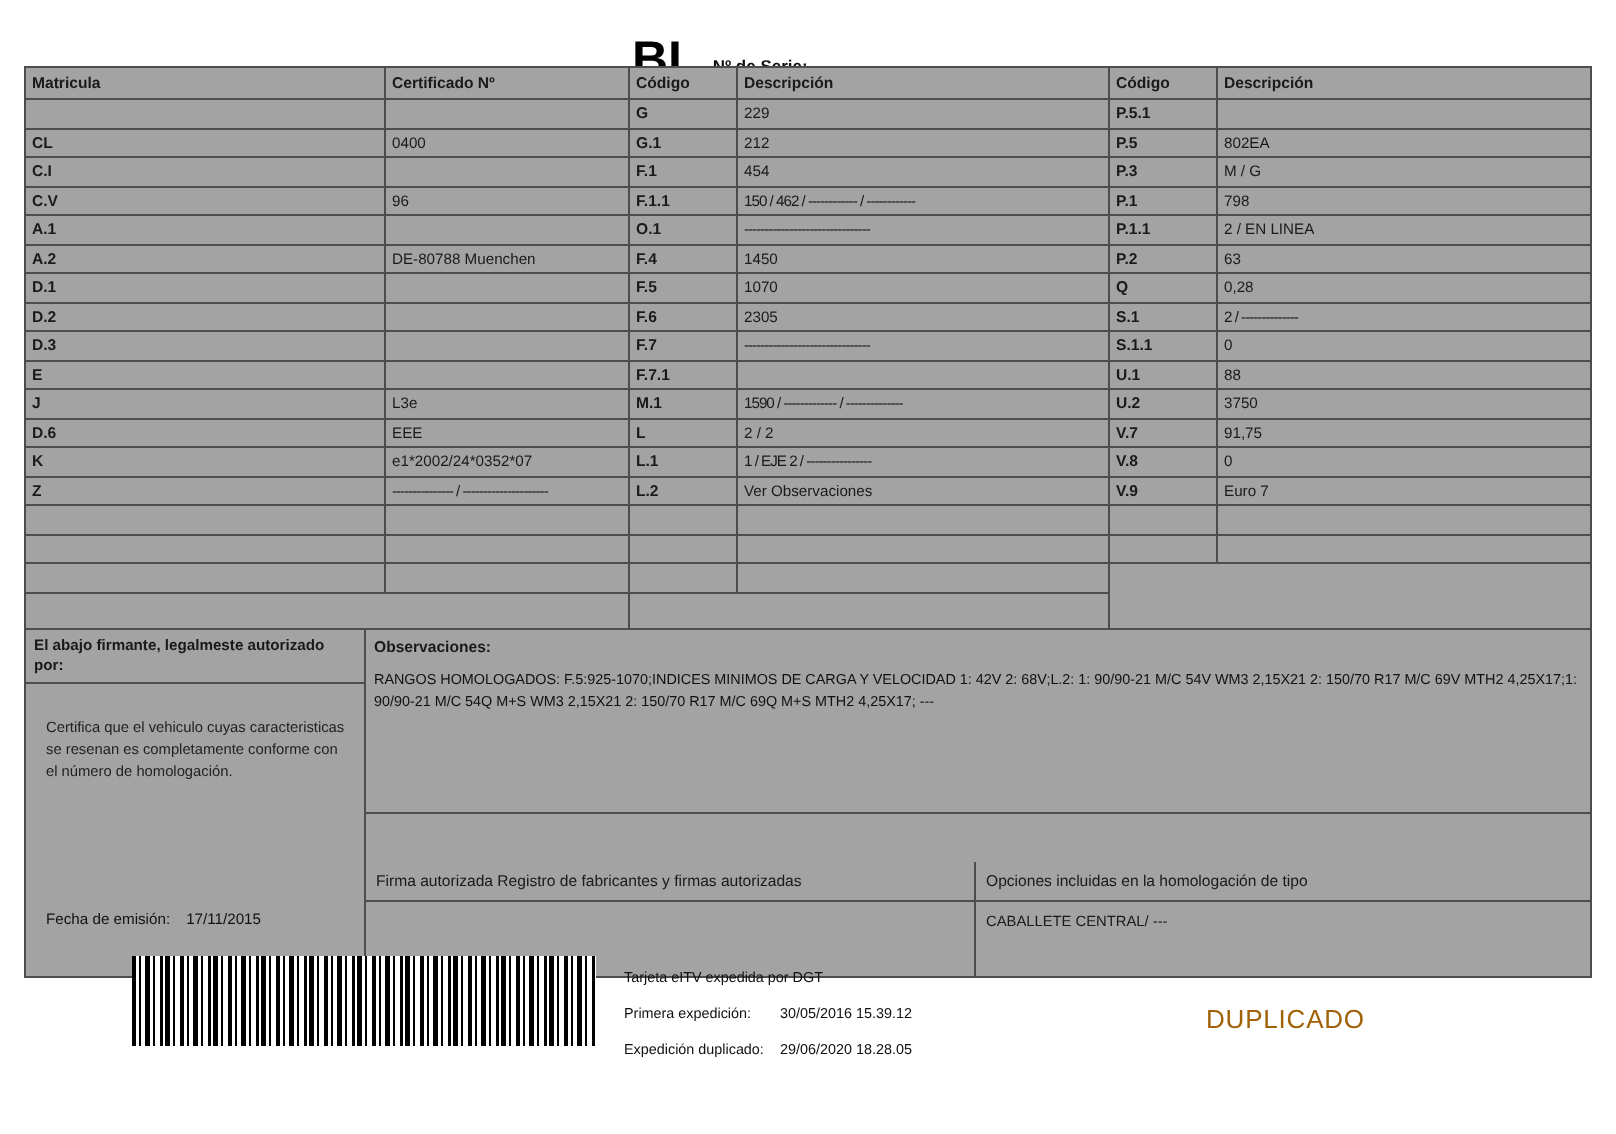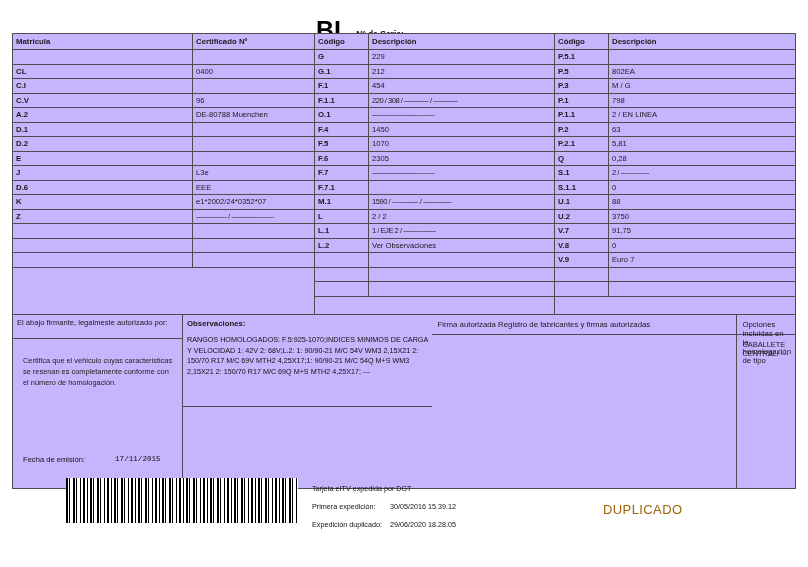--- a/index.html
+++ b/index.html
@@ -48,21 +48,21 @@
 
   
   .main-frame {
     position: absolute;
     left: 12px;
     top: 33px;
     width: 784px;
     height: 456px;
     border: 1px solid #4d4d4d;
     box-sizing: border-box;
-    background: #c4b5fd;
+    background: #a3a3a3;
   }
 
   
   .top-grid {
     position: absolute;
     left: 0; top: 0;
     width: 100%;
     height: 280px;
     display: flex;
   }
@@ -120,49 +120,50 @@
     border-top: 1px solid #4d4d4d;
   }
   .cert-col {
     width: 170px;
     box-sizing: border-box;
     border-right: 1px solid #4d4d4d;
     position: relative;
   }
   .cert-title {
     font-size: 7.6px;
-    font-weight: normal;
+    font-weight: bold;
     padding: 3px 6px 3px 4px;
     line-height: 10px;
     border-bottom: 1px solid #4d4d4d;
     min-height: 24px;
     box-sizing: border-box;
   }
   .cert-body {
     font-size: 7.4px;
     line-height: 11px;
     padding: 16px 8px 0 10px;
     color: #222;
   }
   .cert-date {
     position: absolute;
     left: 10px;
     bottom: 25px;
     font-size: 7.6px;
     display: flex;
-    gap: 30px;
+    gap: 8px;
   }
   .cert-date .lbl { color: #111; }
-  .cert-date .val { color: #111; font-family: Liberation Mono, monospace; }
+  .cert-date .val { color: #111; }
 
   .obs-col {
     flex: 1;
     box-sizing: border-box;
     display: flex;
-    flex-direction: row;
+    flex-direction: column;
+    gap: 24px;
   }
   .obs-top {
     height: 92px;
     box-sizing: border-box;
     border-bottom: 1px solid #4d4d4d;
     padding: 4px 4px 0 4px;
   }
   .obs-label {
     font-size: 7.8px;
     font-weight: bold;
@@ -274,29 +275,37 @@
             </tr>
         <tr>
               <td class="code">C.I</td>
               <td></td>
             </tr>
         <tr>
               <td class="code">C.V</td>
               <td>96</td>
             </tr>
         <tr>
+              <td class="code">A.1</td>
+              <td></td>
+            </tr>
+        <tr>
               <td class="code">A.2</td>
               <td>DE-80788 Muenchen</td>
             </tr>
         <tr>
               <td class="code">D.1</td>
               <td></td>
             </tr>
         <tr>
               <td class="code">D.2</td>
+              <td></td>
+            </tr>
+        <tr>
+              <td class="code">D.3</td>
               <td></td>
             </tr>
         <tr>
               <td class="code">E</td>
               <td></td>
             </tr>
         <tr>
               <td class="code">J</td>
               <td>L3e</td>
             </tr>
@@ -342,21 +351,21 @@
         <tr>
               <td class="code">G.1</td>
               <td>212</td>
             </tr>
         <tr>
               <td class="code">F.1</td>
               <td>454</td>
             </tr>
         <tr>
               <td class="code">F.1.1</td>
-              <td class="dashline">220 / 308 / ------------ / ------------</td>
+              <td class="dashline">150 / 462 / ------------ / ------------</td>
             </tr>
         <tr>
               <td class="code">O.1</td>
               <td class="dashline">    -------------------------------</td>
             </tr>
         <tr>
               <td class="code">F.4</td>
               <td>1450</td>
             </tr>
         <tr>
@@ -430,24 +439,20 @@
               <td class="code">P.1</td>
               <td>798</td>
             </tr>
         <tr>
               <td class="code">P.1.1</td>
               <td>2 / EN LINEA</td>
             </tr>
         <tr>
               <td class="code">P.2</td>
               <td>63</td>
-            </tr>
-        <tr>
-              <td class="code">P.2.1</td>
-              <td>5,81</td>
             </tr>
         <tr>
               <td class="code">Q</td>
               <td>0,28</td>
             </tr>
         <tr>
               <td class="code">S.1</td>
               <td class="dashline">2 / --------------</td>
             </tr>
         <tr>

